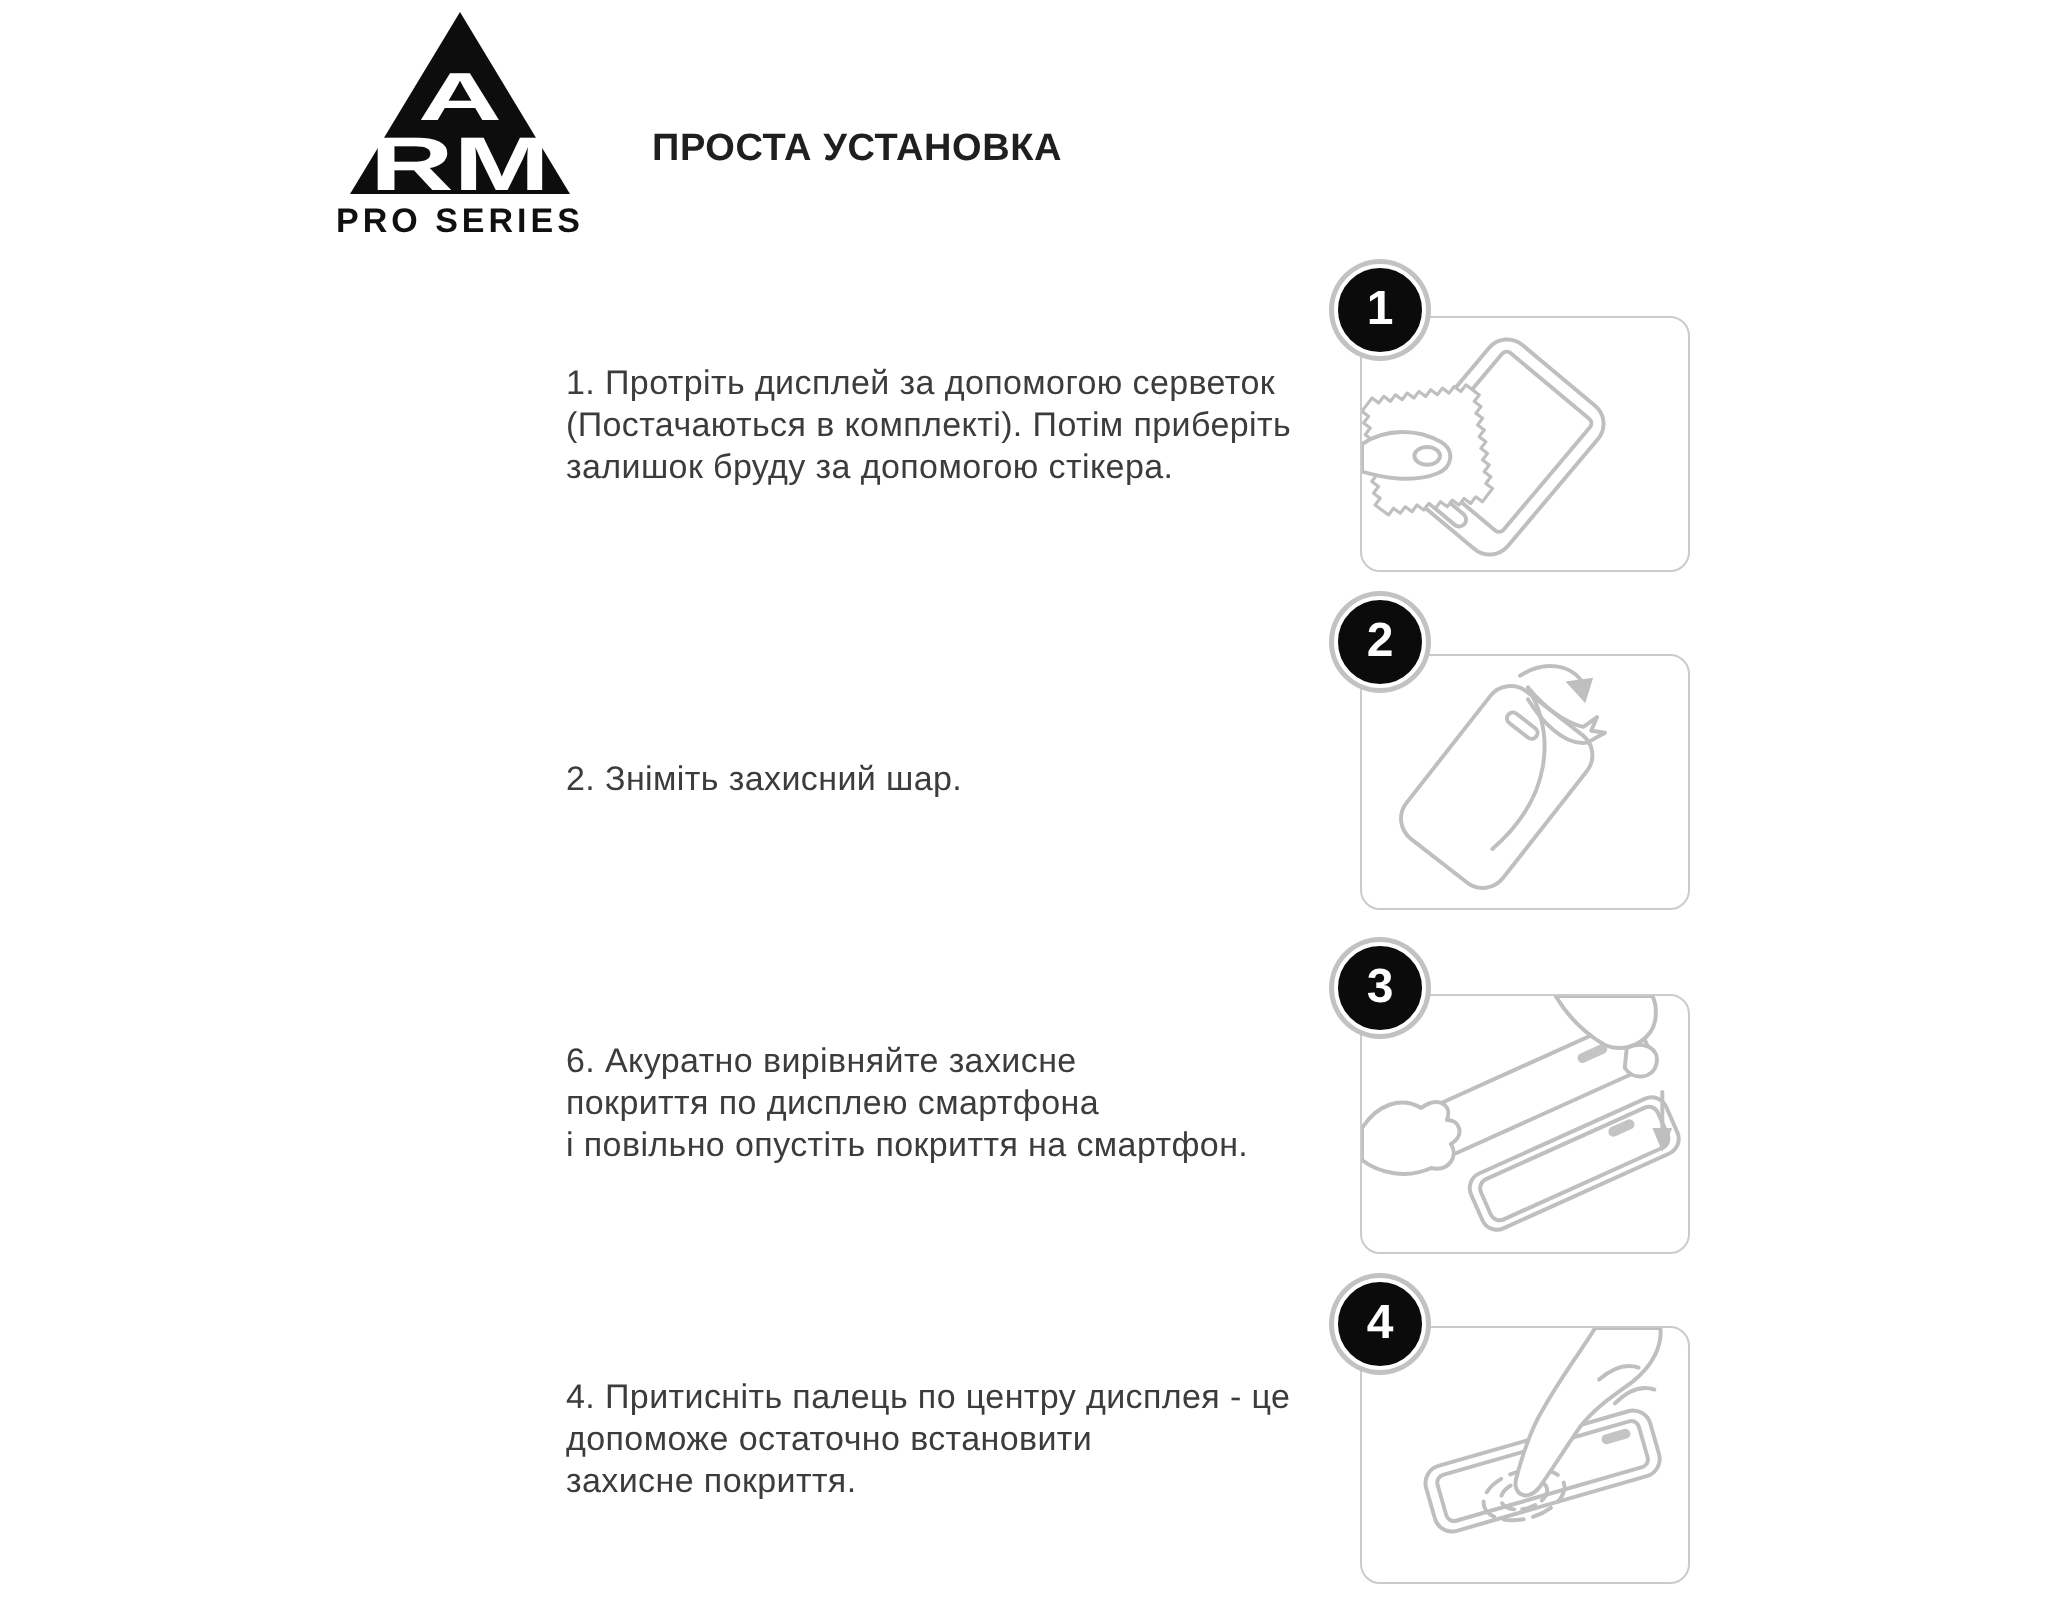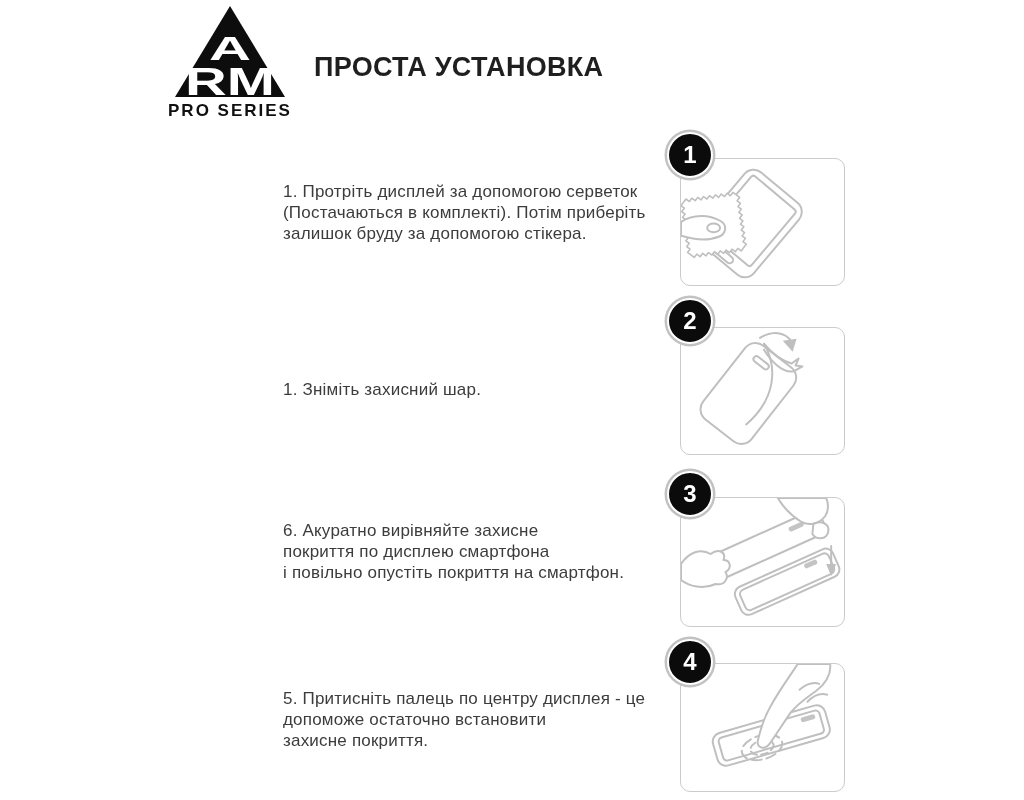--- a/index.html
+++ b/index.html
@@ -7,21 +7,21 @@
         font-family:"Liberation Sans","DejaVu Sans",sans-serif;}
 
   
   .logo{position:absolute;left:160px;top:4px;width:140px;text-align:center;}
   .logo svg{display:block;margin:0 auto;}
   .logo-a{font-family:"Liberation Sans",sans-serif;font-weight:bold;font-size:34px;fill:#ffffff;}
   .logo-rm{font-family:"Liberation Sans",sans-serif;font-weight:bold;font-size:38px;fill:#ffffff;}
   .logo-sub{margin-top:1px;font-size:17px;font-weight:bold;letter-spacing:2px;color:#101010;white-space:nowrap;}
 
   
-  .title{position:absolute;left:314px;top:52px;margin:0;font-size:27px;font-weight:bold;
+  .title{position:absolute;left:314px;top:52px;margin:12px;font-size:19px;font-weight:bold;
          letter-spacing:.3px;color:#1f1f1f;white-space:nowrap;}
 
   
   .step-text{position:absolute;left:283px;width:395px;font-size:17px;line-height:21px;
              color:#3c3c3c;letter-spacing:.2px;white-space:pre-line;}
   .t1{top:181px;} .t2{top:379px;} .t3{top:520px;} .t4{top:688px;}
 
   
   .illus-box{position:absolute;left:680px;width:165px;border:1.5px solid #cbcbcb;border-radius:10px;
              background:#fff;box-sizing:border-box;overflow:hidden;}
@@ -54,25 +54,25 @@
       <text x="68" y="91" text-anchor="middle" textLength="90" lengthAdjust="spacingAndGlyphs" class="logo-rm">RM</text>
     </svg>
     <div class="logo-sub">PRO SERIES</div>
   </div>
 
   <h1 class="title">ПРОСТА УСТАНОВКА</h1>
 
   <div class="step-text t1">1. Протріть дисплей за допомогою серветок
 (Постачаються в комплекті). Потім приберіть
 залишок бруду за допомогою стікера.</div>
-  <div class="step-text t2">1. Зніміть захисний шар.</div>
+  <div class="step-text t2">2. Зніміть захисний шар.</div>
   <div class="step-text t3">6. Акуратно вирівняйте захисне
 покриття по дисплею смартфона
 і повільно опустіть покриття на смартфон.</div>
-  <div class="step-text t4">5. Притисніть палець по центру дисплея - це
+  <div class="step-text t4">4. Притисніть палець по центру дисплея - це
 допоможе остаточно встановити
 захисне покриття.</div>
 
   <div class="illus-box b1">
     <svg viewBox="0 0 165 128" preserveAspectRatio="none" class="art">
       <g transform="rotate(40 72 6)">
         <rect class="w" x="72" y="6" width="72" height="95" rx="12"></rect>
         <rect x="79" y="13" width="58" height="74" rx="3"></rect>
         <rect x="96" y="91" width="24" height="7" rx="3.5"></rect>
       </g>

